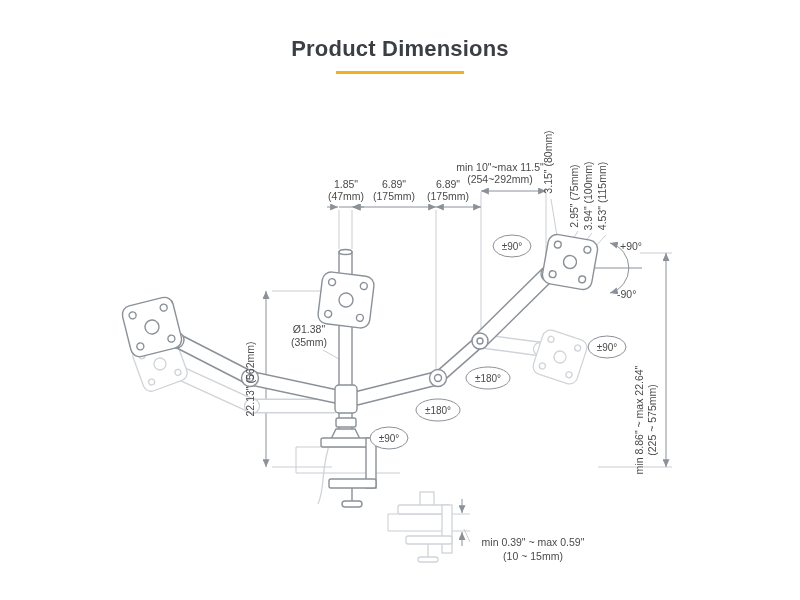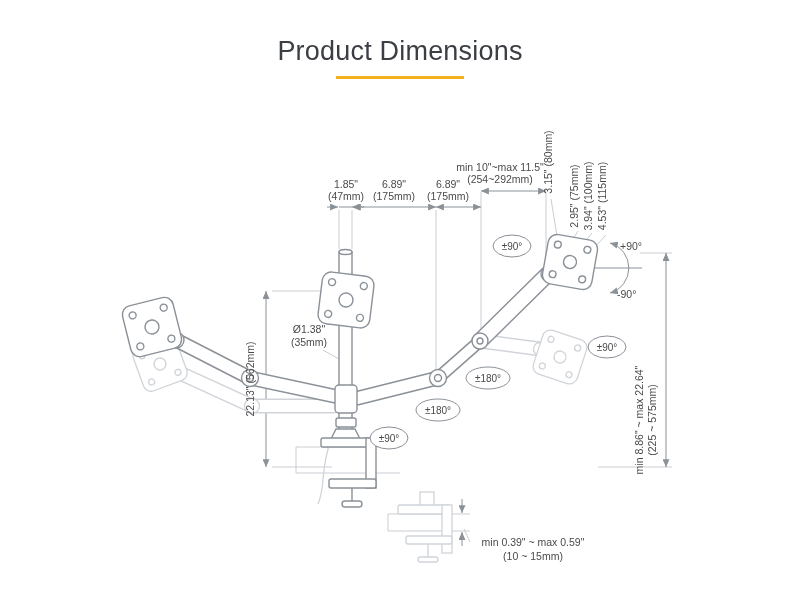--- a/index.html
+++ b/index.html
@@ -1,20 +1,20 @@
 <!DOCTYPE html>
 <html style="--accent: #f2b01e; --line: #8b9198; --ghost: #d0d4d9; --ext: #c3c7cd; --text: #4a4a4a;"><head>
 <meta charset="utf-8">
 <style>
   * { margin:0; padding:0; box-sizing:border-box; }
   html,body { width:800px; height:600px; background:#ffffff; overflow:hidden;
               font-family:"Liberation Sans", sans-serif; }
   .page { position:relative; width:800px; height:600px; background:#fff; }
   .header { position:absolute; top:36px; left:0; width:100%; text-align:center; z-index:2; }
-  .title { font-size:27px; font-weight:400; color:#3b3e42; letter-spacing:0.2px; }
+  .title { font-size:22px; font-weight:700; color:#3b3e42; letter-spacing:0.2px; }
   .underline { width:128px; height:3px; background:var(--accent,#f2b01e); margin:9px auto 0; }
   svg.diagram { position:absolute; top:0; left:0; }
 
   
   .ln   { stroke:var(--line,#8b9198); stroke-width:1.4; fill:none; }
   .lnf  { stroke:var(--line,#8b9198); stroke-width:1.4; fill:#ffffff; }
   .thin { stroke:var(--ext,#c3c7cd); stroke-width:0.9; fill:none; }
   .dim  { stroke:var(--line,#8b9198); stroke-width:1; fill:none; }
   .ov   { stroke:var(--line,#8b9198); stroke-width:1; fill:#ffffff; }
   .tube   { stroke:var(--line,#8b9198); stroke-width:15; stroke-linecap:round; fill:none; }

